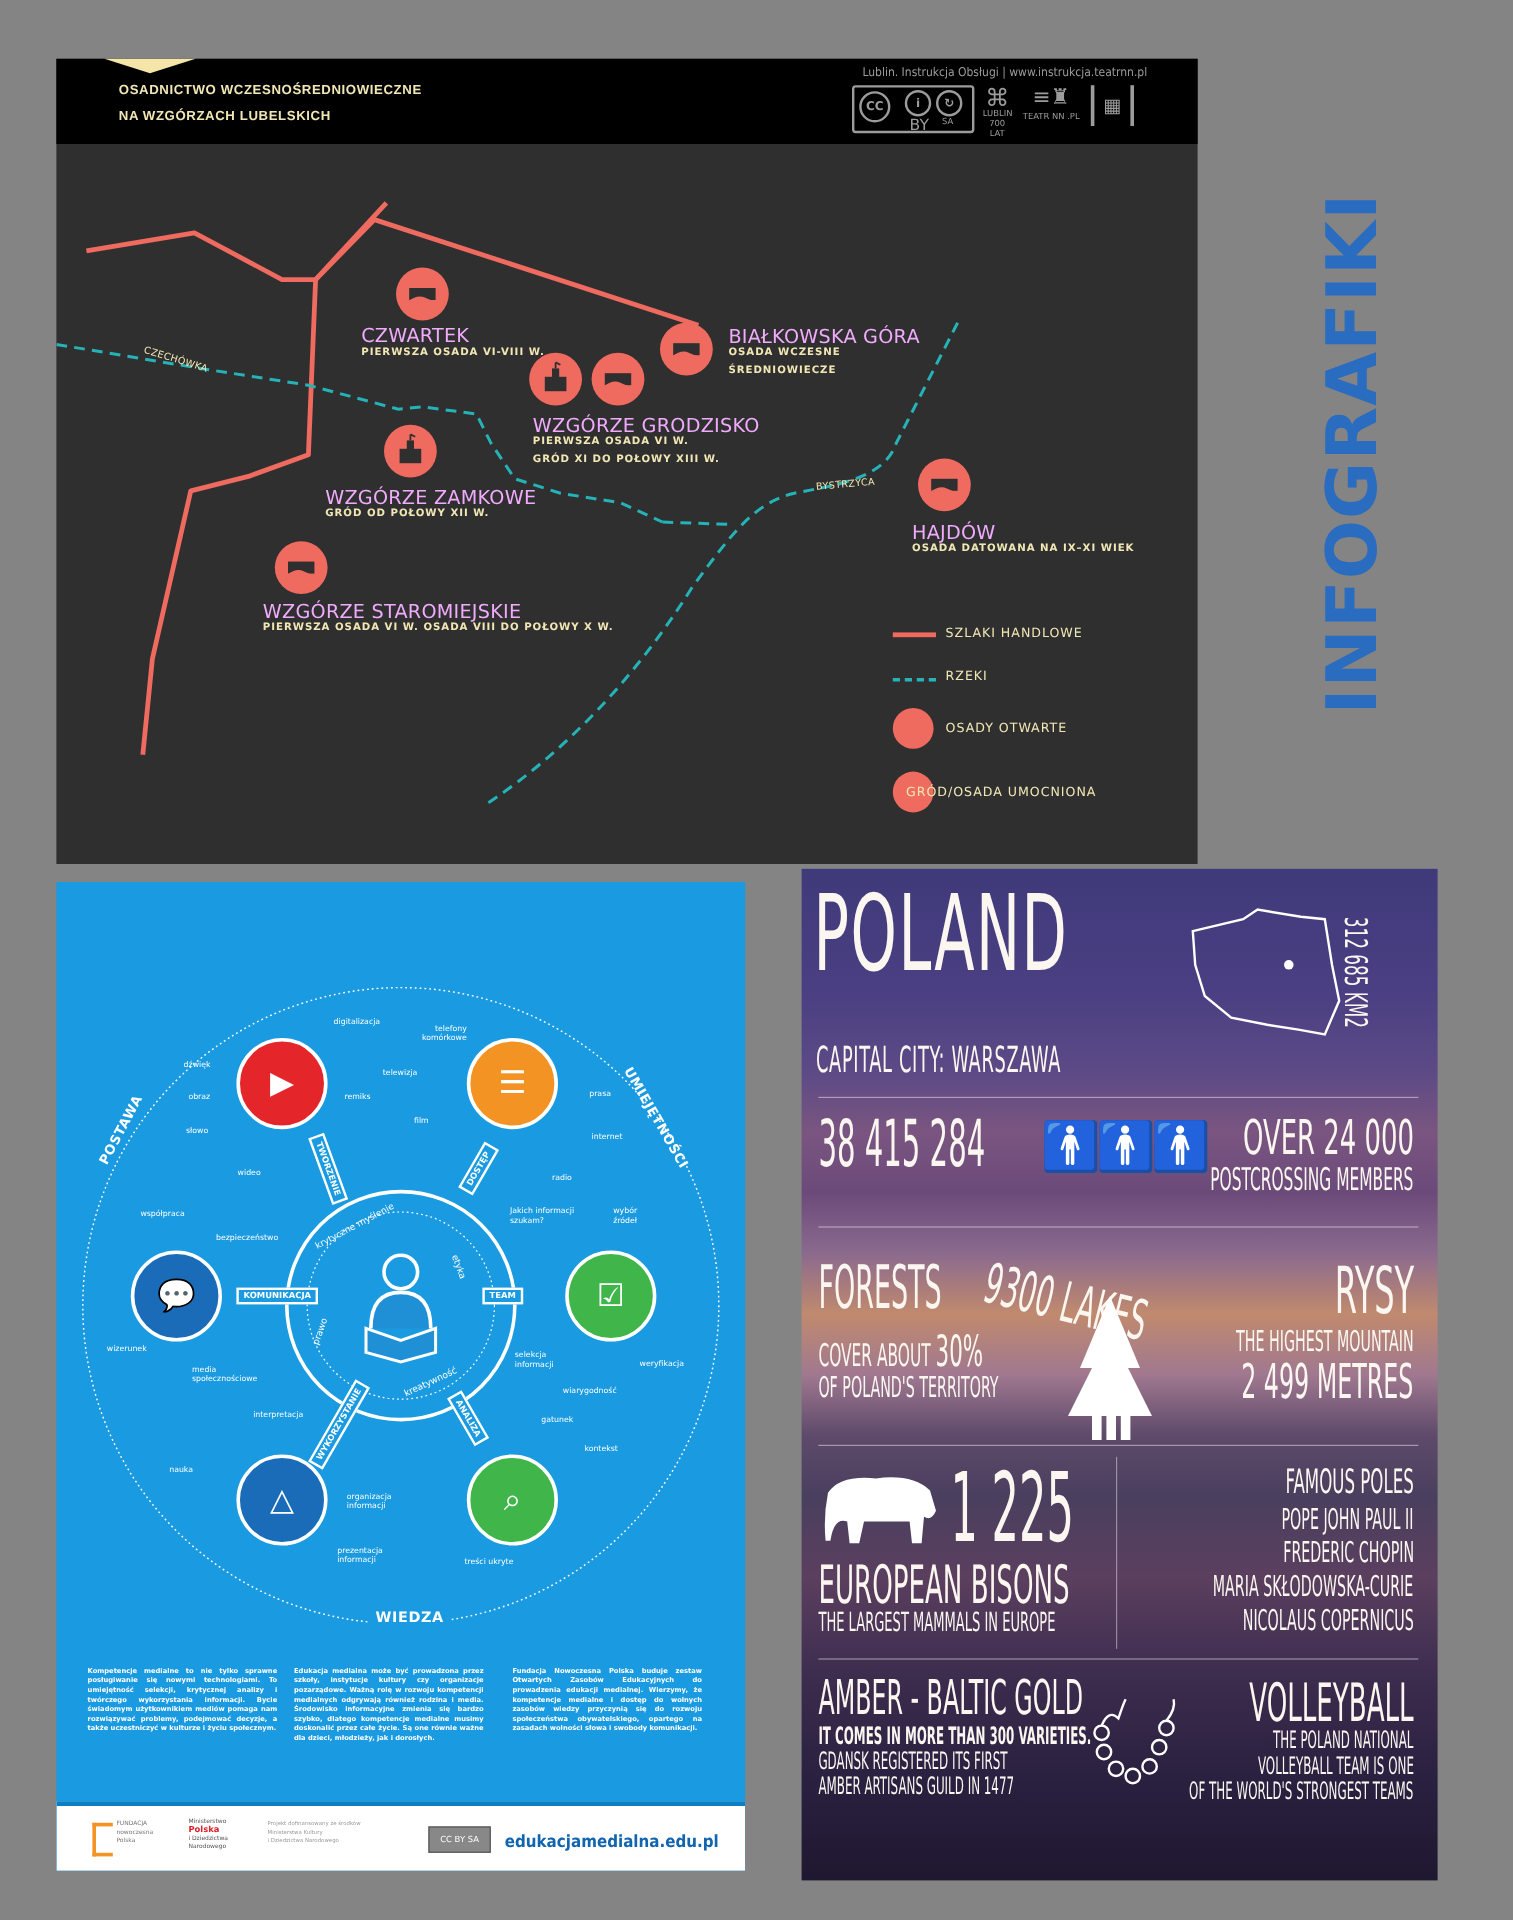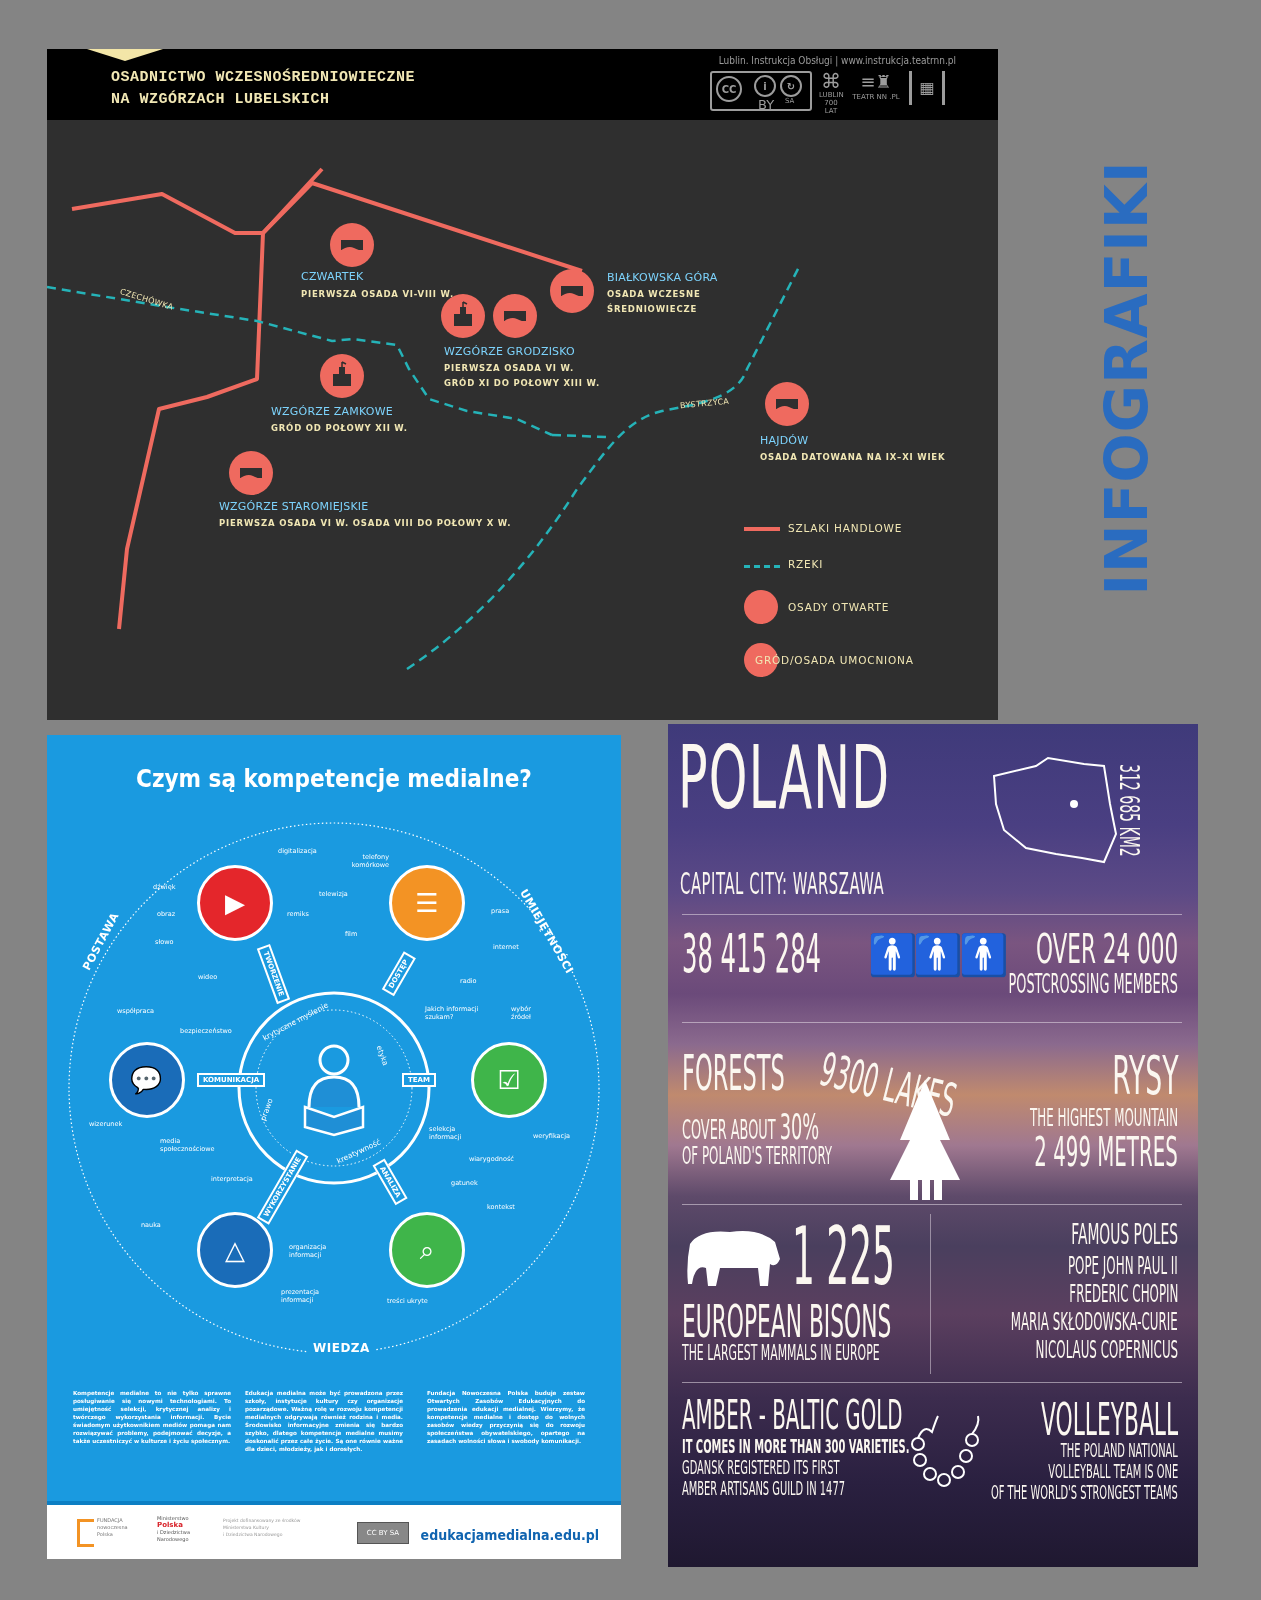--- a/index.html
+++ b/index.html
@@ -2,26 +2,26 @@
 <html><head>
 <meta charset="utf-8">
 <style>
   html,body{margin:0;padding:0;}
   body{width:1261px;height:1600px;background:#848484;position:relative;overflow:hidden;font-family:"DejaVu Sans",sans-serif;}
   .abs{position:absolute;}
   
   #map{left:47px;top:49px;width:951px;height:671px;background:#2f2f2f;}
   #map-header{left:0;top:0;width:951px;height:71px;background:#000;}
   #map-notch{left:40px;top:0;width:0;height:0;border-left:38px solid transparent;border-right:38px solid transparent;border-top:12px solid #f3e6a8;}
-  .map-title{left:64px;color:#f1e7b4;font-family:Liberation Mono, monospace;font-size:15px;font-weight:bold;letter-spacing:0.5px;}
+  .map-title{left:52px;color:#f1e7b4;font-family:Liberation Sans, sans-serif;font-size:11px;font-weight:bold;letter-spacing:0.5px;}
   #map-credit{right:42px;top:6px;color:#9c9c9c;font-size:10px;font-family:"DejaVu Sans Condensed","DejaVu Sans",sans-serif;}
   .cc-box{top:22px;height:36px;border:2px solid #9c9c9c;border-radius:3px;}
   .cc-circ{width:26px;height:26px;border:2px solid #9c9c9c;border-radius:50%;color:#9c9c9c;font-size:10px;font-weight:bold;display:flex;align-items:center;justify-content:center;box-sizing:border-box;}
   .gray-logo{color:#9c9c9c;font-size:7px;text-align:center;}
-  .place-name{color:#7dd3fc;font-size:11px;letter-spacing:0.2px;white-space:nowrap;}
+  .place-name{color:#f0abfc;font-size:16px;letter-spacing:0.2px;white-space:nowrap;}
   .place-desc{color:#f1e7b4;font-size:8.5px;font-weight:bold;letter-spacing:0.8px;white-space:nowrap;line-height:15px;}
   .pin{width:44px;height:44px;border-radius:50%;background:#ef6a5f;}
   .legend-text{color:#f1e7b4;font-size:10.5px;letter-spacing:0.8px;white-space:nowrap;}
   .river-label{color:#f1e7b4;font-size:8px;letter-spacing:0.3px;}
   
   #infografiki{left:1097px;top:135px;width:60px;height:485px;}
   #infografiki span{position:absolute;left:50%;top:50%;transform:translate(-50%,-50%) rotate(-90deg);font-family:"DejaVu Sans",sans-serif;font-weight:bold;font-size:58px;color:#2a6cc0;letter-spacing:1px;white-space:nowrap;}
   
   #media{left:47px;top:735px;width:574px;height:824px;background:#1a9ae0;overflow:hidden;}
   #media-title{left:0;top:30px;width:574px;text-align:center;color:#fff;font-family:"DejaVu Sans Condensed","DejaVu Sans",sans-serif;font-weight:bold;font-size:24px;}
@@ -138,21 +138,20 @@
   <div class="abs legend-text" style="left:741px;top:552px;">OSADY OTWARTE</div>
   <div class="abs pin" style="left:697px;top:594px;width:34px;height:34px;"></div>
   <div class="abs legend-text" style="left:708px;top:605px;">GRÓD/OSADA UMOCNIONA</div>
 </div>
 
 <div id="infografiki" class="abs">
   <span>INFOGRAFIKI</span>
 </div>
 
 <div id="media" class="abs">
-  <div id="media-title" class="abs">Czym są kompetencje medialne?</div>
 
   <svg class="abs" style="left:0;top:0" width="574" height="766">
     <circle cx="287" cy="353" r="265" fill="none" stroke="#fff" stroke-width="1.2" stroke-dasharray="1.5,2.5"></circle>
     <circle cx="287" cy="353" r="95" fill="none" stroke="#fff" stroke-width="3"></circle>
     <circle cx="287" cy="353" r="78" fill="none" stroke="#fff" stroke-width="1" stroke-dasharray="1.5,2.5"></circle>
 
     <circle cx="287" cy="325" r="14" fill="none" stroke="#fff" stroke-width="3"></circle>
     <path d="M262 372 Q 262 342 287 342 Q 312 342 312 372" fill="#1f8fd6" stroke="#fff" stroke-width="3"></path>
     <path d="M258 372 L287 382 L316 372 L316 392 L287 400 L258 392 Z" fill="#1f8fd6" stroke="#fff" stroke-width="2.5"></path>
   </svg>

